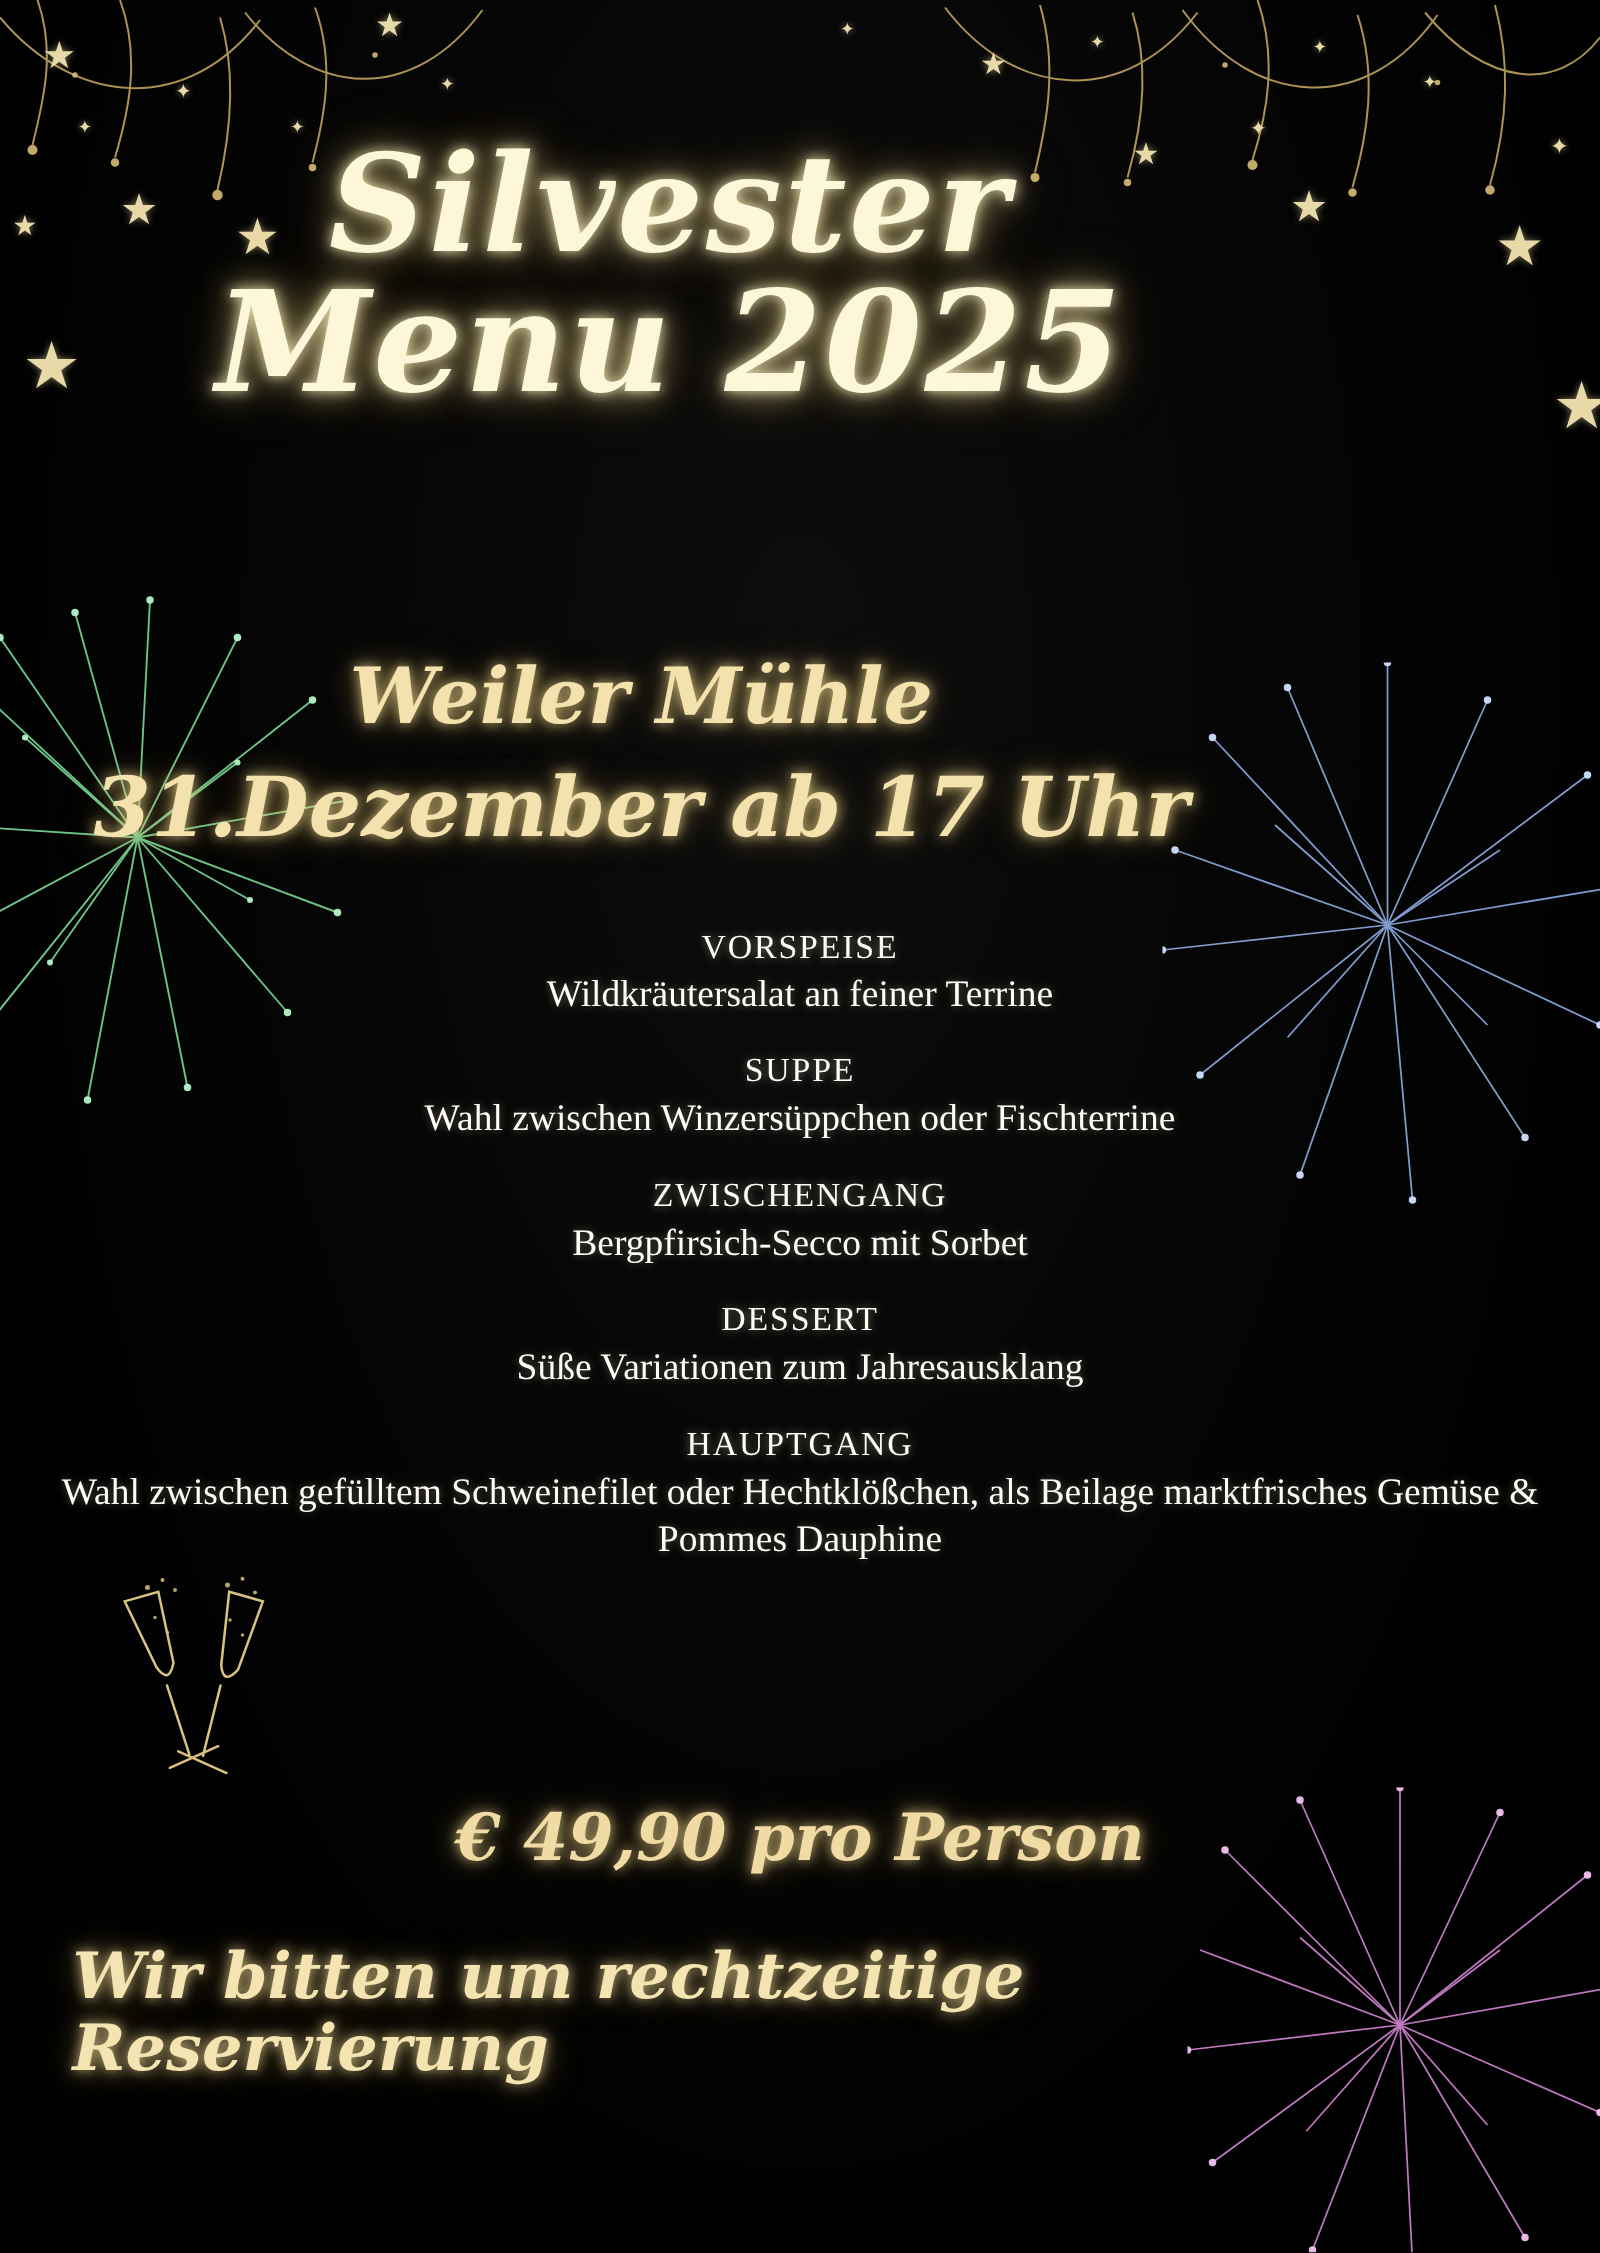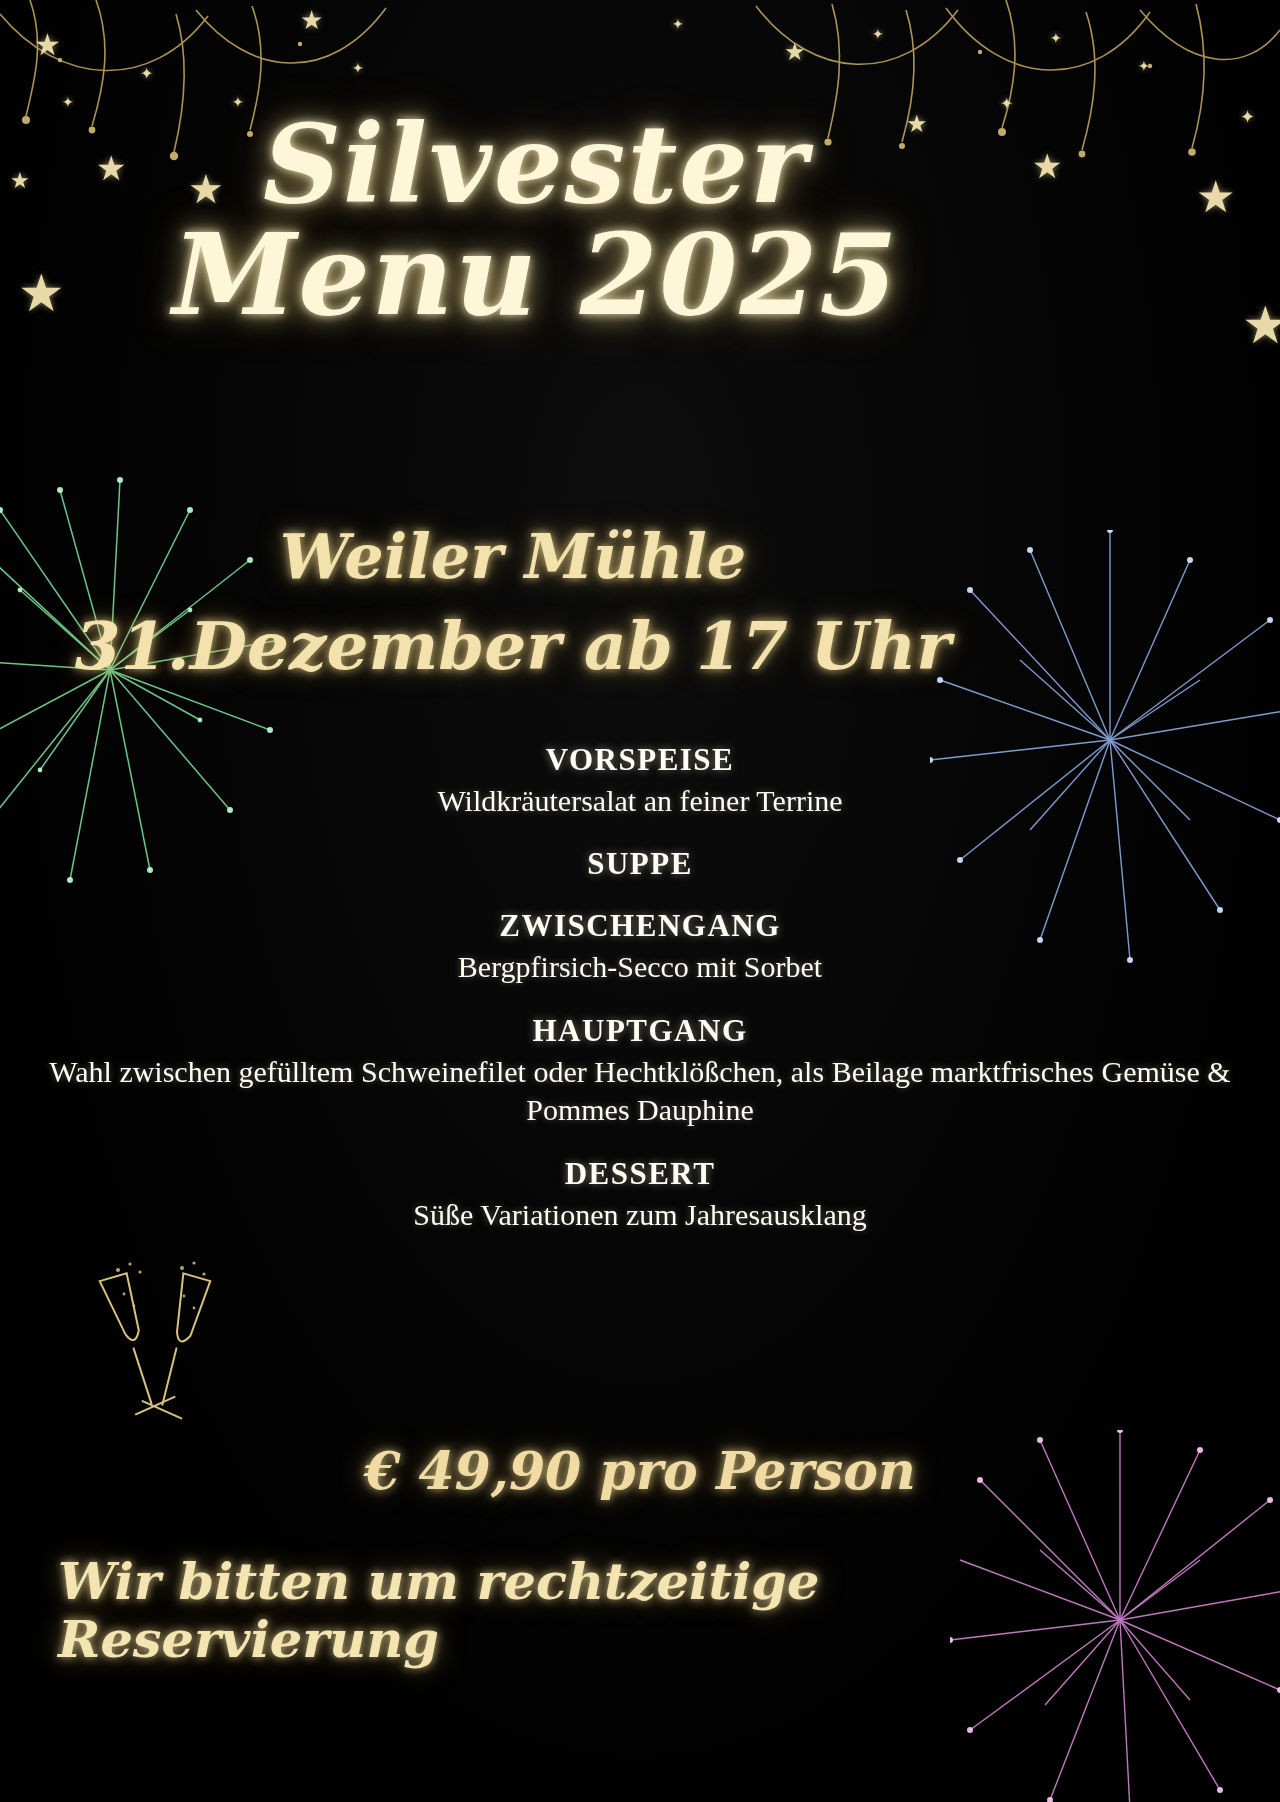--- a/index.html
+++ b/index.html
@@ -113,22 +113,22 @@
     top: 742px;
     left: 0;
     width: 1280px;
     text-align: center;
     color: #fffdf4;
   }
   .course {
     margin-bottom: 26px;
   }
   .course-title {
-    font-size: 31px;
-    font-weight: 700;
+    font-size: 27px;
+    font-weight: 400;
     letter-spacing: 1.5px;
     text-shadow: 0 0 8px rgba(255, 250, 225, 0.45);
   }
   .course-desc {
     font-size: 30px;
     line-height: 1.28;
     margin-top: 4px;
     text-shadow: 0 0 7px rgba(255, 250, 225, 0.35);
   }
 
@@ -374,37 +374,38 @@
 
   <div class="menu">
 
     <div class="course">
       <div class="course-title">VORSPEISE</div>
       <div class="course-desc">Wildkräutersalat an feiner Terrine</div>
     </div>
 
     <div class="course">
       <div class="course-title">SUPPE</div>
+      <div class="course-desc">Wahl zwischen Winzersüppchen oder Fischterrine</div>
     </div>
 
     <div class="course">
       <div class="course-title">ZWISCHENGANG</div>
       <div class="course-desc">Bergpfirsich-Secco mit Sorbet</div>
     </div>
 
     <div class="course">
+      <div class="course-title">DESSERT</div>
+      <div class="course-desc">Süße Variationen zum Jahresausklang</div>
+    </div>
+
+    <div class="course">
       <div class="course-title">HAUPTGANG</div>
       <div class="course-desc">Wahl zwischen gefülltem Schweinefilet oder Hechtklößchen, als Beilage marktfrisches Gemüse &amp; Pommes Dauphine</div>
     </div>
 
-    <div class="course">
-      <div class="course-title">DESSERT</div>
-      <div class="course-desc">Süße Variationen zum Jahresausklang</div>
-    </div>
-
   </div>
 
   <div class="price-wrap">
     <div class="script price">€ 49,90 pro Person</div>
   </div>
 
   <div class="script reservation">Wir bitten um rechtzeitige Reservierung</div>
 
 </div>
 

